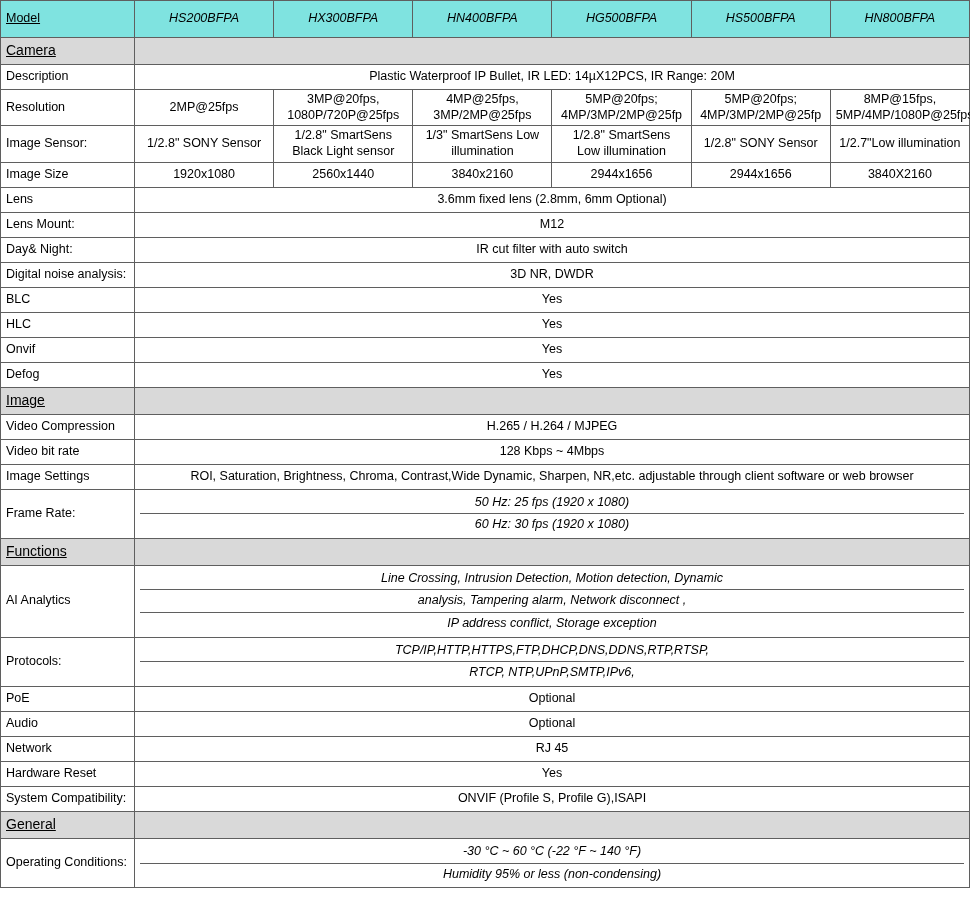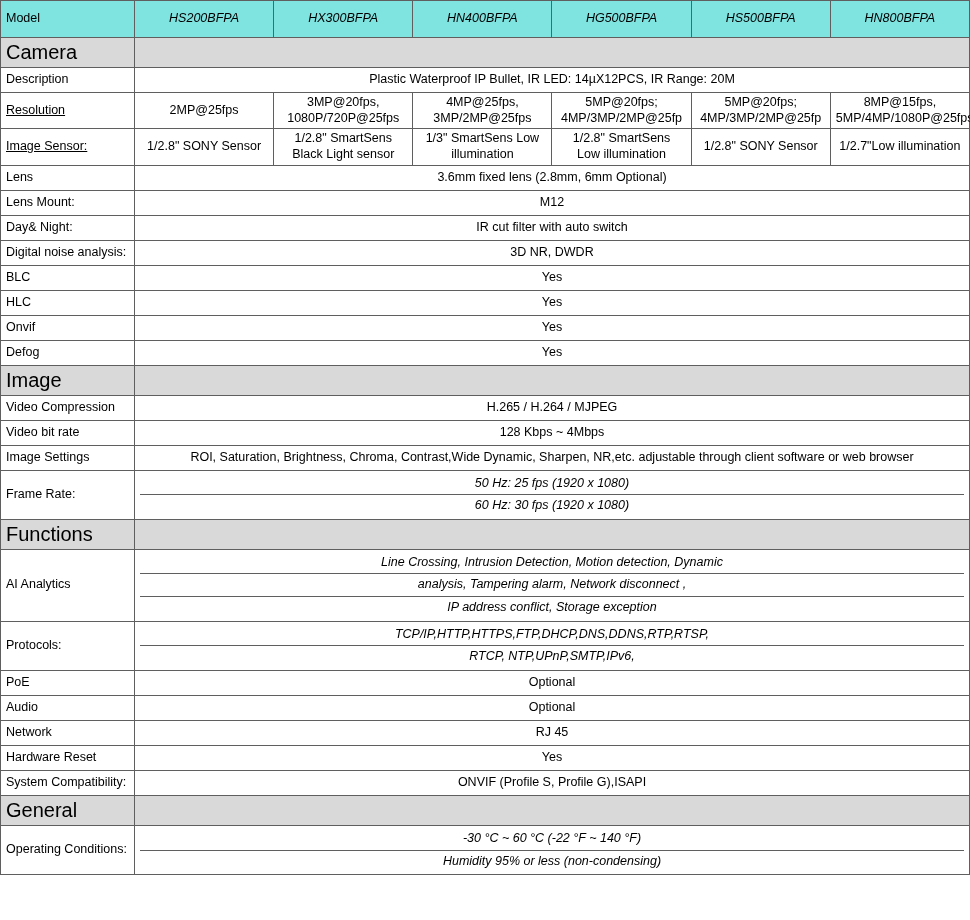--- a/index.html
+++ b/index.html
@@ -18,34 +18,34 @@
     width: 970px;
     table-layout: fixed;
   }
   table.spec td, table.spec th {
     border: 1px solid #5f5f5f;
     padding: 2px 5px;
     vertical-align: middle;
     font-weight: normal;
     line-height: 1.25;
   }
-  .col-label { width: 130px; }
+  .col-label { width: 130px; text-decoration: underline; }
   .col-model { width: 135px; }
   .hdr-row td {
     background: #7fe3e0;
     font-weight: bold;
     font-size: 12.5px;
     height: 32px;
   }
   .hdr-row td.col-label { text-align: left; }
   .hdr-row td.model-cell { text-align: center; font-style: italic; }
   .section-row td {
     background: #d9d9d9;
     font-weight: bold;
-    font-size: 20px;
+    font-size: 14px;
     height: 22px;
     padding-left: 5px;
     margin-top: 36px;
   }
   .section-row td.section-blank {
     background: #d9d9d9;
   }
   .label-cell {
     text-align: left;
   }
@@ -57,21 +57,21 @@
     text-align: center;
   }
   .sub:last-child {
     border-bottom: none;
   }
   td.nopad {
     padding: 0;
     font-style: italic;
   }
   .h-sm { height: 20px; }
-  .h-md { height: 30px; text-decoration: underline; }
+  .h-md { height: 30px; }
   .two-line { line-height: 1.3; }
 </style>
 </head>
 <body>
 
 <table class="spec">
   <colgroup>
     <col class="col-label">
     <col class="col-model">
       <col class="col-model">
@@ -147,20 +147,29 @@
         <span>Low illumination</span>
       </td>
       <td class="center two-line">
         <span>1/2.8" SONY Sensor</span>
       </td>
       <td class="center two-line">
         <span>1/2.7"Low illumination</span>
       </td>
     </tr>
 
+    <tr>
+      <td class="label-cell h-sm">Image Size</td>
+      <td class="center">1920x1080</td>
+      <td class="center">2560x1440</td>
+      <td class="center">3840x2160</td>
+      <td class="center">2944x1656</td>
+      <td class="center">2944x1656</td>
+      <td class="center">3840X2160</td>
+    </tr>
 
     <tr>
       <td class="label-cell h-sm">Lens</td>
       <td class="center" colspan="6">3.6mm fixed lens (2.8mm, 6mm Optional)</td>
     </tr>
 
     <tr>
       <td class="label-cell h-sm">Lens Mount:</td>
       <td class="center" colspan="6">M12</td>
     </tr>

